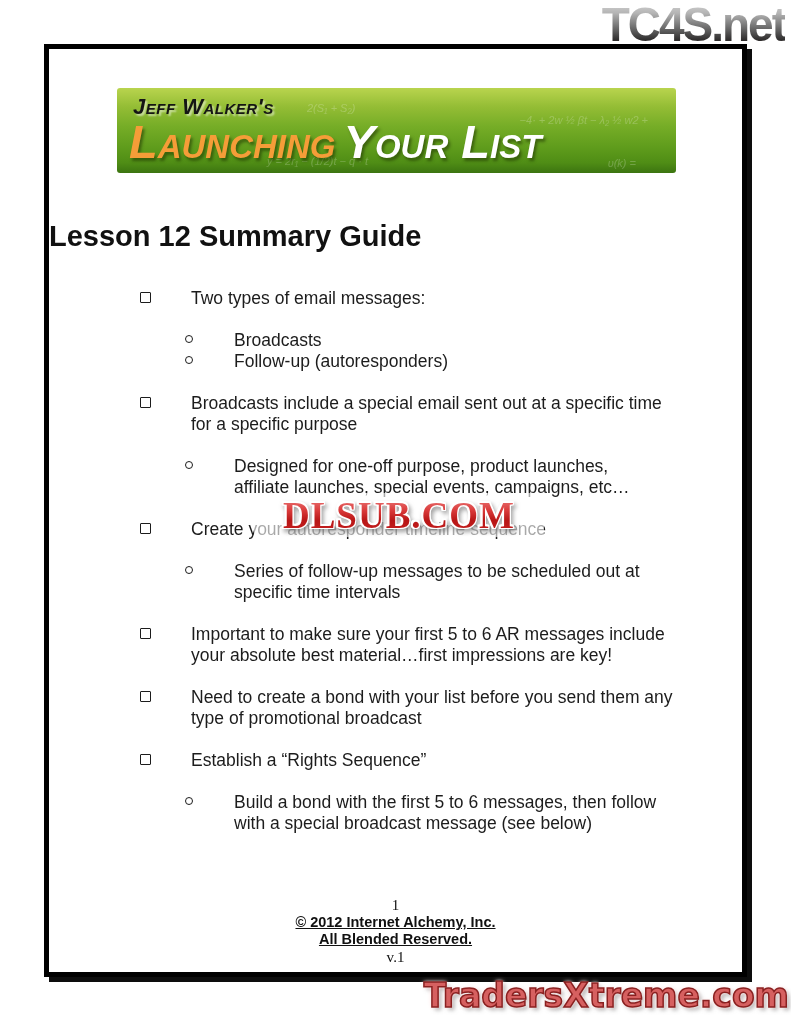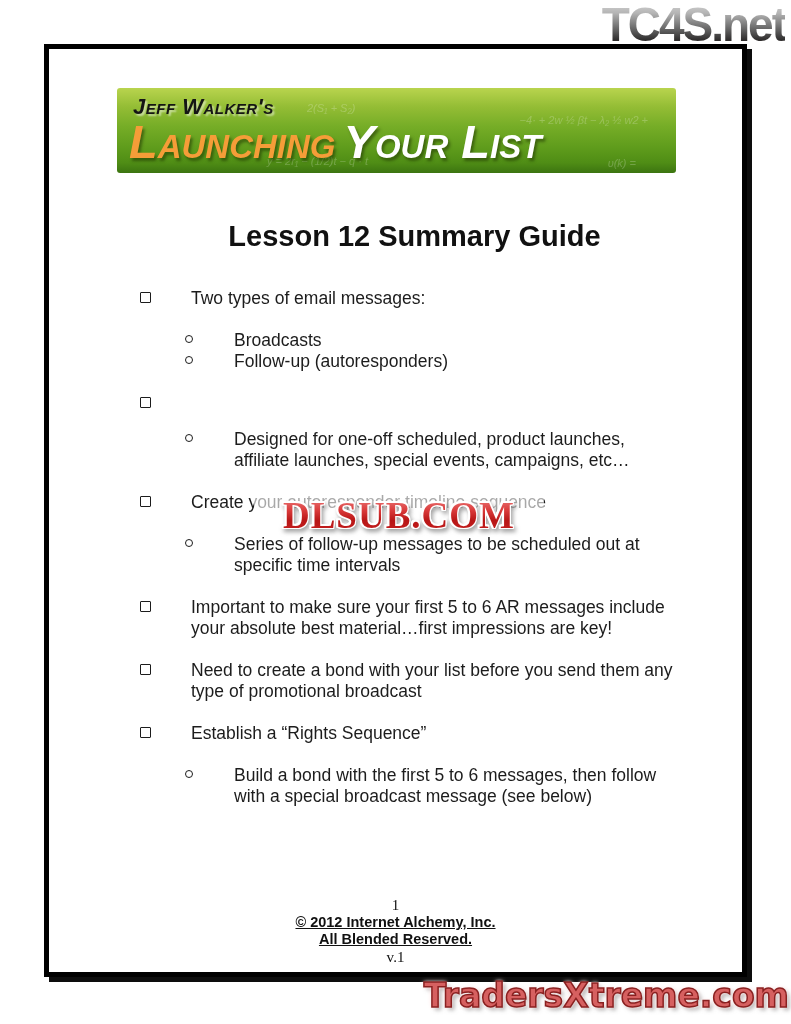--- a/index.html
+++ b/index.html
@@ -50,24 +50,22 @@
     position: absolute; left: 12px; top: 26px; width: 545px;
     font-style: italic; font-weight: 700; font-variant: small-caps;
     font-size: 47px; letter-spacing: 0px; white-space: nowrap;
   }
   .banner-title .t1 { color: #f59d38; text-shadow: 2px 3px 3px rgba(30,50,0,0.55); }
   .banner-title .t2 { color: #ffffff; text-shadow: 2px 3px 3px rgba(30,50,0,0.55); margin-left: 8px; }
 
   
   .doc-title {
     margin-top: 171px; 
-    text-align: center;
     font-weight: 700; font-size: 29px; color: #111;
     letter-spacing: 0px;
-    padding-left: 38px;
   }
 
   
   .list { margin-top: 35px; padding-left: 91px; padding-right: 40px;
     font-size: 17.5px; line-height: 21px; color: #1c1c1c; }
   .li { display: flex; align-items: flex-start; margin-top: 21px; gap: 28px; }
   .li.first { margin-top: 0; }
   .li.no-gap { margin-top: 0; }
   .li.sub { padding-left: 45px; }
   .li-text { white-space: pre-line; }
@@ -152,25 +150,27 @@
         <span class="li-text">Broadcasts</span>
       </div>
 
       <div class="li sub no-gap">
         <span class="ci"></span>
         <span class="li-text">Follow-up (autoresponders)</span>
       </div>
 
       <div class="li l1">
         <span class="sq"></span>
-      </div>
-
-      <div class="li sub">
-        <span class="ci"></span>
-        <span class="li-text">Designed for one-off scheduled, product launches,
+        <span class="li-text">Broadcasts include a special email sent out at a specific time
+for a specific purpose</span>
+      </div>
+
+      <div class="li sub">
+        <span class="ci"></span>
+        <span class="li-text">Designed for one-off purpose, product launches,
 affiliate launches, special events, campaigns, etc…</span>
       </div>
 
       <div class="li l1">
         <span class="sq"></span>
         <span class="li-text">Create your autoresponder timeline sequence</span>
       </div>
 
       <div class="li sub">
         <span class="ci"></span>

